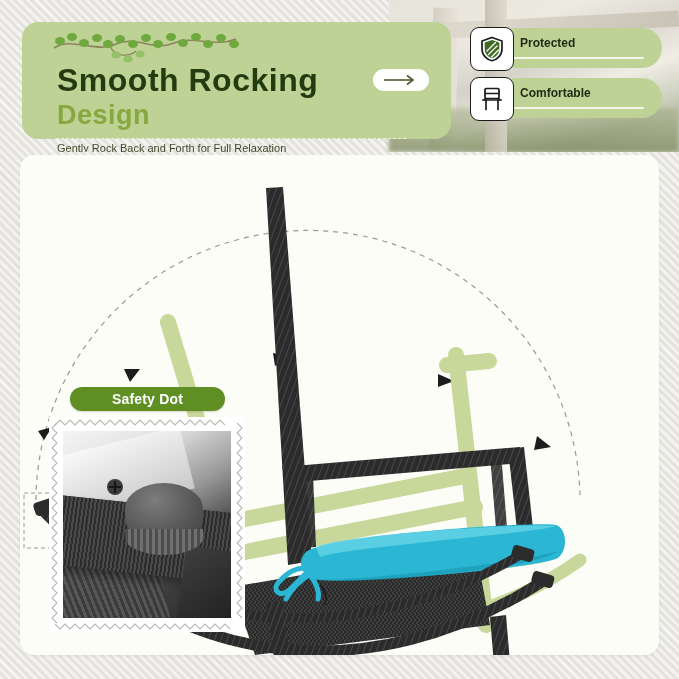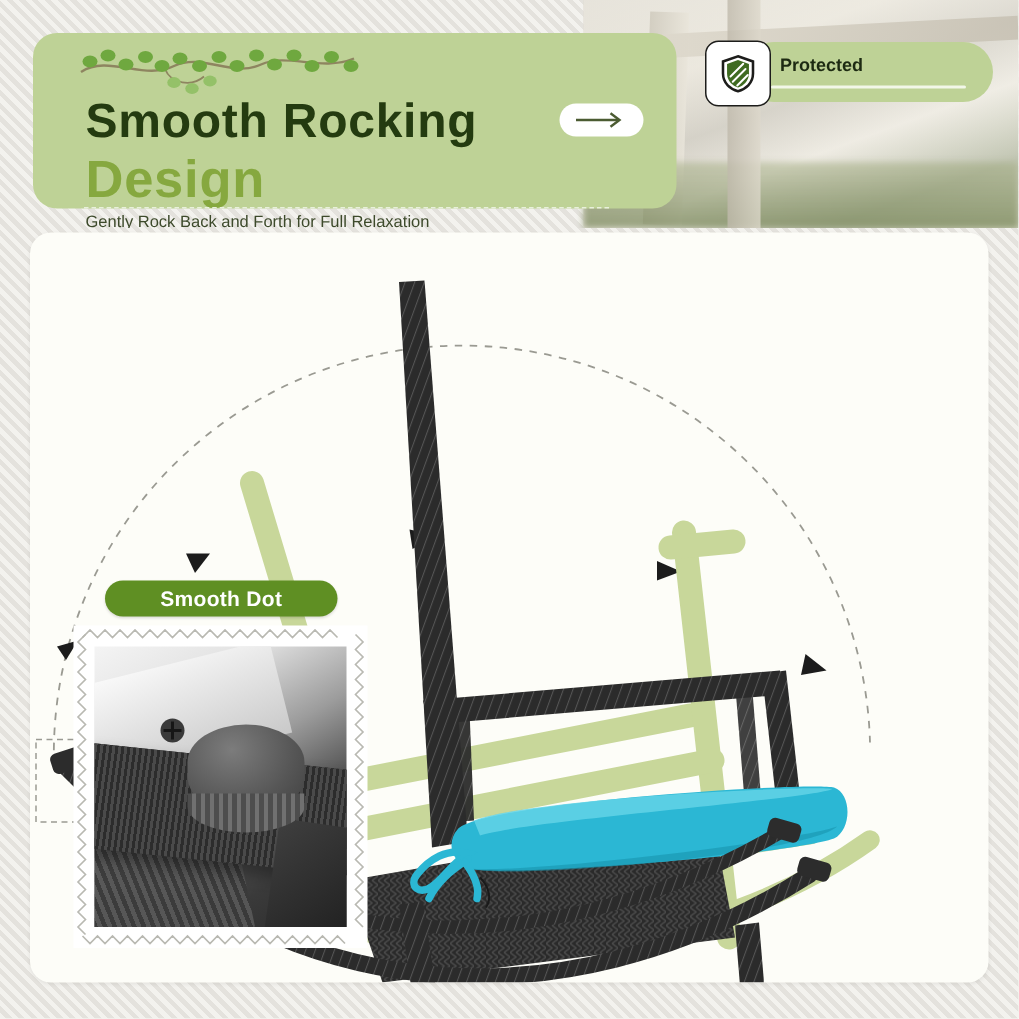--- a/index.html
+++ b/index.html
@@ -55,21 +55,21 @@
     background:#ffffff;border-radius:11px;
     display:flex;align-items:center;justify-content:center;
   }
   .title1{
     position:absolute;left:35px;top:40px;
     font-size:32px;font-weight:bold;color:#243b10;letter-spacing:.5px;
     white-space:nowrap;
   }
   .title2{
     position:absolute;left:35px;top:78px;
-    font-size:35px;font-weight:bold;color:#86a83f;letter-spacing:.5px;
+    font-size:27px;font-weight:bold;color:#86a83f;letter-spacing:.5px;
     white-space:nowrap;
   }
   .hdr-divider{
     position:absolute;left:34px;top:116px;width:350px;height:0;
     border-top:1px dashed #e9f0dc;
   }
   .subtitle{
     position:absolute;left:35px;top:120px;
     font-size:11px;color:#3d4a2b;white-space:nowrap;
   }
@@ -233,20 +233,38 @@
             <g stroke="#ffffff" stroke-width="1.3" stroke-linecap="round">
               <line x1="7" y1="15" x2="15.5" y2="6.5"></line>
               <line x1="8.5" y1="18.5" x2="17" y2="10"></line>
               <line x1="11.5" y1="21" x2="18.5" y2="14"></line>
             </g>
           </svg>
         </div>
         <div class="badge-label">Protected</div>
       </div>
 
+      <div class="badge">
+        <div class="badge-bg"></div>
+        <div class="badge-bar"></div>
+        <div class="badge-ico">
+          <svg width="24" height="26" viewBox="0 0 24 26">
+            <g fill="none" stroke="#1d1d1b" stroke-width="1.7" stroke-linecap="round">
+              <rect x="5" y="2.5" width="14" height="10" rx="1.2"></rect>
+              <line x1="5" y1="7.5" x2="19" y2="7.5"></line>
+              <line x1="2.8" y1="14" x2="21.2" y2="14"></line>
+              <line x1="5" y1="12.5" x2="5" y2="14"></line>
+              <line x1="19" y1="12.5" x2="19" y2="14"></line>
+              <line x1="6" y1="14" x2="6" y2="23.5"></line>
+              <line x1="18" y1="14" x2="18" y2="23.5"></line>
+            </g>
+          </svg>
+        </div>
+        <div class="badge-label">Comfortable</div>
+      </div>
 
     </div>
   </div>
 
   <div class="card">
 
     <svg class="chair-svg" width="639" height="500" viewBox="0 0 639 500">
 
       <g>
         <path d="M16 355 A 272 272 0 0 1 560 340" fill="none" stroke="#9a9a92" stroke-width="1.2" stroke-dasharray="5 5"></path>
@@ -320,21 +338,21 @@
         <rect x="492" y="392" width="22" height="13" rx="4" fill="#2c2c2c" transform="rotate(16 503 398)"></rect>
         <rect x="512" y="418" width="22" height="13" rx="4" fill="#2c2c2c" transform="rotate(16 523 424)"></rect>
       </g>
 
       <rect x="4" y="338" width="60" height="55" fill="none" stroke="#9a9a92" stroke-width="1" stroke-dasharray="4 3"></rect>
     </svg>
 
     <div class="inset">
 
       <div class="inset-pill">
-        <span>Smooth Dot</span>
+        <span>Safety Dot</span>
       </div>
 
       <div class="stamp">
         <svg width="196" height="215" viewBox="0 0 196 215" style="position:absolute;left:0;top:0;">
           <path d="M6 8 l5 -5 l5 5 l5 -5 l5 5 l5 -5 l5 5 l5 -5 l5 5 l5 -5 l5 5 l5 -5 l5 5 l5 -5 l5 5
                    l5 -5 l5 5 l5 -5 l5 5 l5 -5 l5 5 l5 -5 l5 5 l5 -5 l5 5 l5 -5 l5 5 l5 -5 l5 5 l5 -5 l5 5
                    l5 -5 l5 5 l5 -5 l5 5" fill="none" stroke="#b9b9b2" stroke-width="1.1"></path>
           <path d="M6 207 l5 5 l5 -5 l5 5 l5 -5 l5 5 l5 -5 l5 5 l5 -5 l5 5 l5 -5 l5 5 l5 -5 l5 5 l5 -5 l5 5
                    l5 -5 l5 5 l5 -5 l5 5 l5 -5 l5 5 l5 -5 l5 5 l5 -5 l5 5 l5 -5 l5 5 l5 -5 l5 5 l5 -5 l5 5
                    l5 -5 l5 5 l5 -5 l5 5" fill="none" stroke="#b9b9b2" stroke-width="1.1"></path>

